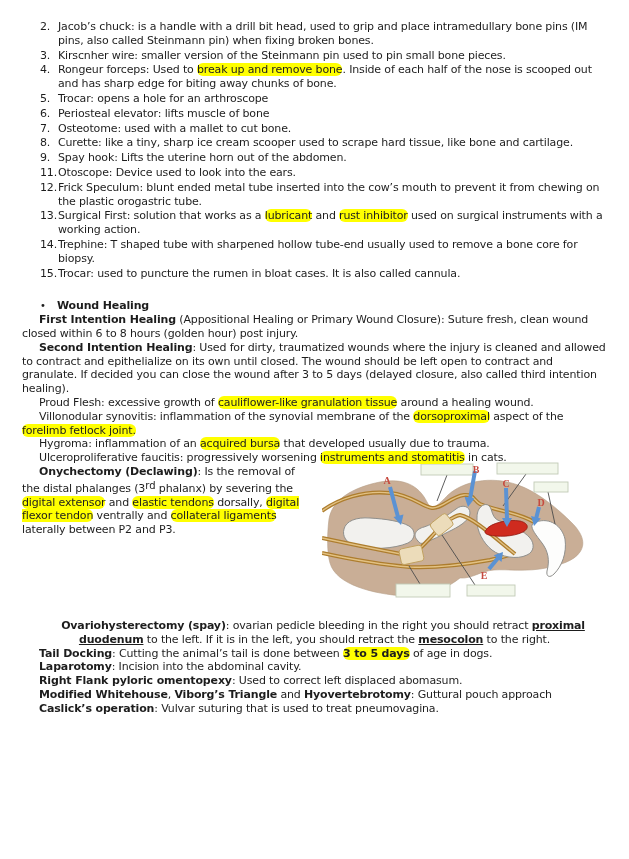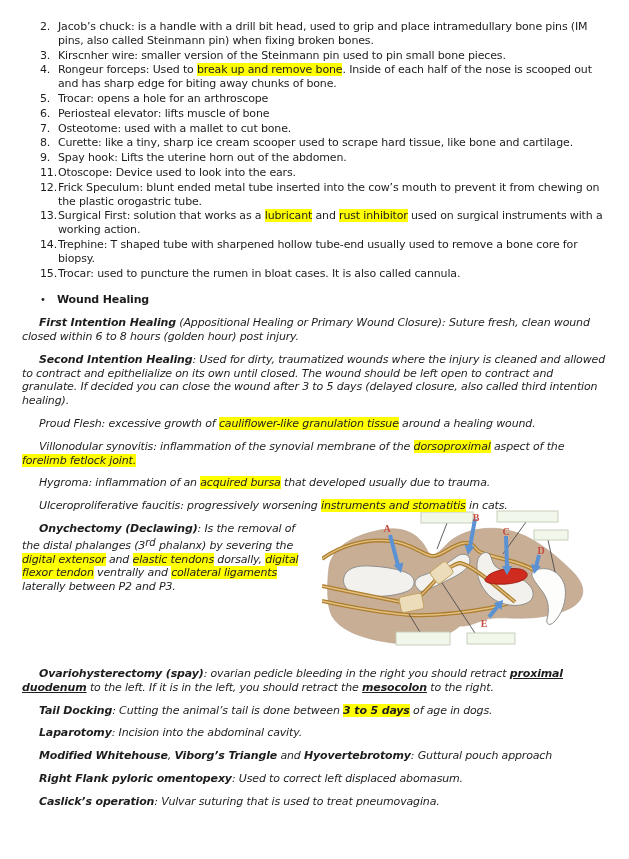--- a/index.html
+++ b/index.html
@@ -6,27 +6,27 @@
   body{
     width:629px;height:859px;overflow:hidden;
     font-family:"DejaVu Sans","Liberation Sans",sans-serif;
     font-size:11px;line-height:13.8px;letter-spacing:-0.15px;
     color:var(--ink,#1d1d1d);
   }
   .doc{padding:20px 22px 0 22px;width:585px;}
   .li{display:flex;padding-left:18px;margin:0 0 1px 0;}
   .num{flex:0 0 18px;}
   .litext{flex:1;}
-  .hd{margin-top:13px;padding-left:18px;}
+  .hd{margin-top:19px;padding-left:18px;}
   .hd .bullet{display:inline-block;width:17px;font-size:10px;}
-  .para{margin-top:9px;text-indent:17px;font-style:italic;}
-  .para.clr{clear:right;}
+  .para{text-indent:17px;}
+  .para.clr{clear:right;text-align:center;}
   .b{font-weight:bold;}
   .u{text-decoration:underline;}
-  .hl{background:var(--hl,#ffff00);}
+  .hl{background:var(--hl,#ffff00);border-radius:6px;}
   .sup{font-size:10px;vertical-align:3px;letter-spacing:0;}
   .figure{
     float:right;width:285px;height:158px;
     margin:-8px 0 4px 8px;display:none;
   }
   
   .paw{fill:var(--paw,#c9ae96);stroke:#b59d86;stroke-width:0.6;}
   .bone{fill:var(--bone,#f2f1ee);stroke:var(--bone_line,#8f8f8c);stroke-width:1;}
   .tendon{fill:none;stroke:var(--tendon,#ad7d2e);stroke-width:4;}
   .tendon-hi{fill:none;stroke:var(--tendon_hi,#e2c183);stroke-width:1.4;}
@@ -168,16 +168,16 @@
       <text class="letter" x="154" y="16">B</text>
       <text class="letter" x="184" y="30">C</text>
       <text class="letter" x="219" y="49">D</text>
       <text class="letter" x="162" y="122">E</text>
     </svg>
   </div>
     <div class="para"><span class="b">Onychectomy (Declawing)</span><span>: Is the removal of the distal phalanges (3</span><span class="sup">rd</span><span> phalanx) by severing the </span><span class="hl">digital extensor</span><span> and </span><span class="hl">elastic tendons</span><span> dorsally, </span><span class="hl">digital flexor tendon</span><span> ventrally and </span><span class="hl">collateral ligaments</span><span> laterally between P2 and P3.</span></div>
     <div class="para clr"><span class="b">Ovariohysterectomy (spay)</span><span>: ovarian pedicle bleeding in the right you should retract </span><span class="b u">proximal duodenum</span><span> to the left. If it is in the left, you should retract the </span><span class="b u">mesocolon</span><span> to the right.</span></div>
     <div class="para"><span class="b">Tail Docking</span><span>: Cutting the animal’s tail is done between </span><span class="b hl">3 to 5 days</span><span> of age in dogs.</span></div>
     <div class="para"><span class="b">Laparotomy</span><span>: Incision into the abdominal cavity.</span></div>
+    <div class="para"><span class="b">Right Flank pyloric omentopexy</span><span>: Used to correct left displaced abomasum.</span></div>
     <div class="para"><span class="b">Modified Whitehouse</span><span>, </span><span class="b">Viborg’s Triangle</span><span> and </span><span class="b">Hyovertebrotomy</span><span>: Guttural pouch approach</span></div>
-    <div class="para"><span class="b">Right Flank pyloric omentopexy</span><span>: Used to correct left displaced abomasum.</span></div>
     <div class="para"><span class="b">Caslick’s operation</span><span>: Vulvar suturing that is used to treat pneumovagina.</span></div>
   </div>
 
 </body></html>

